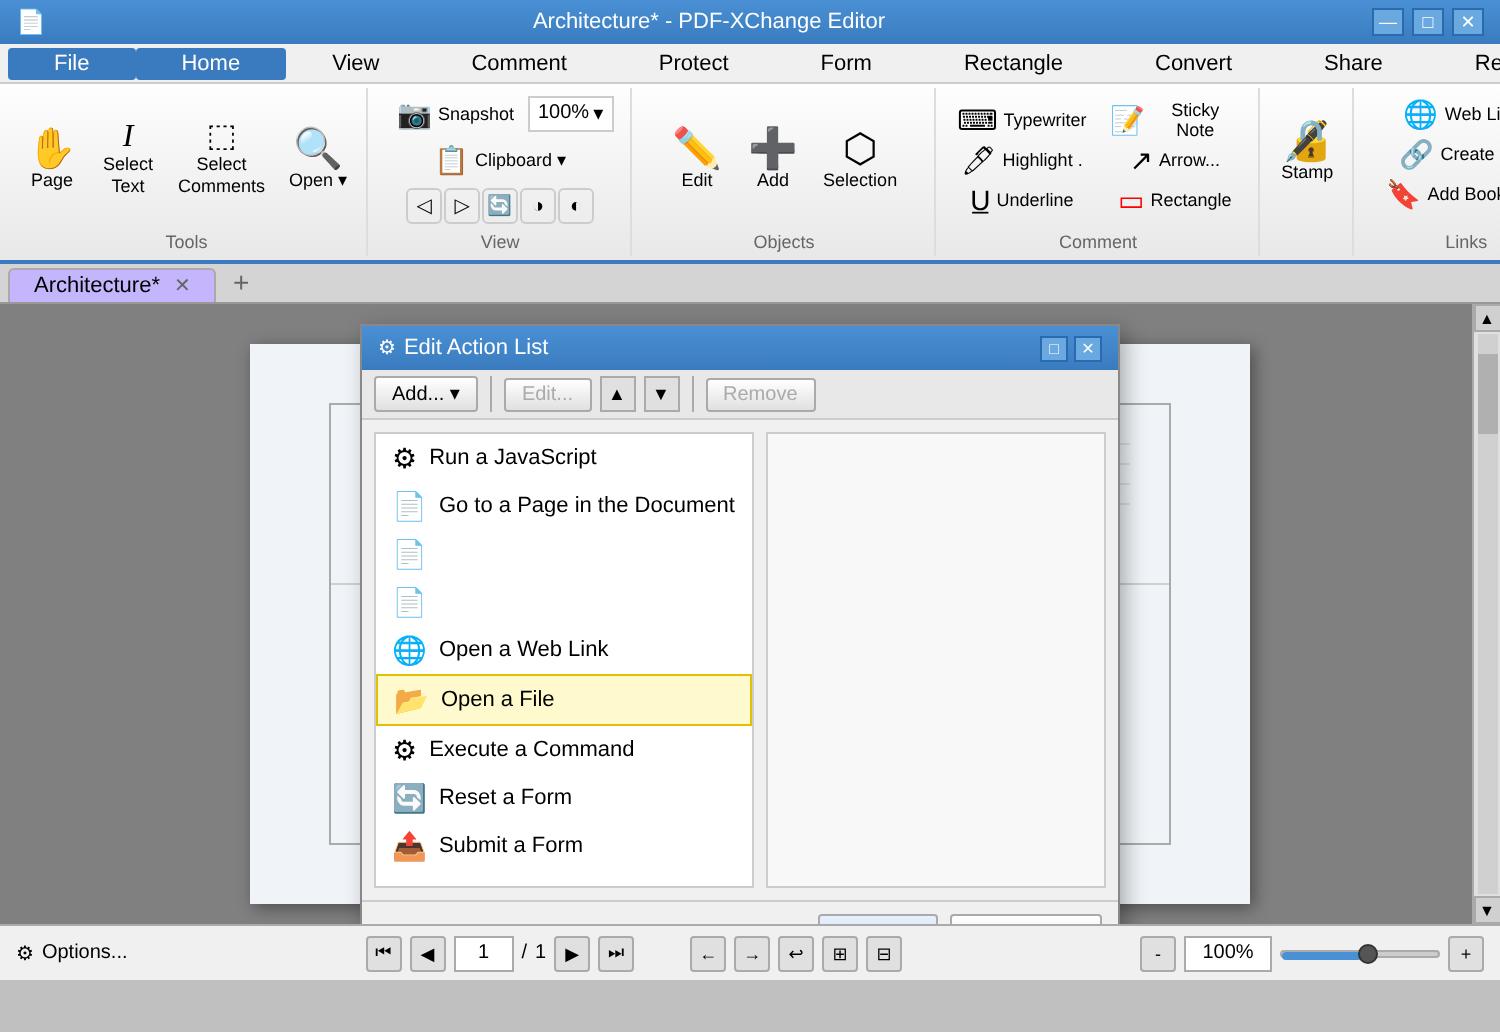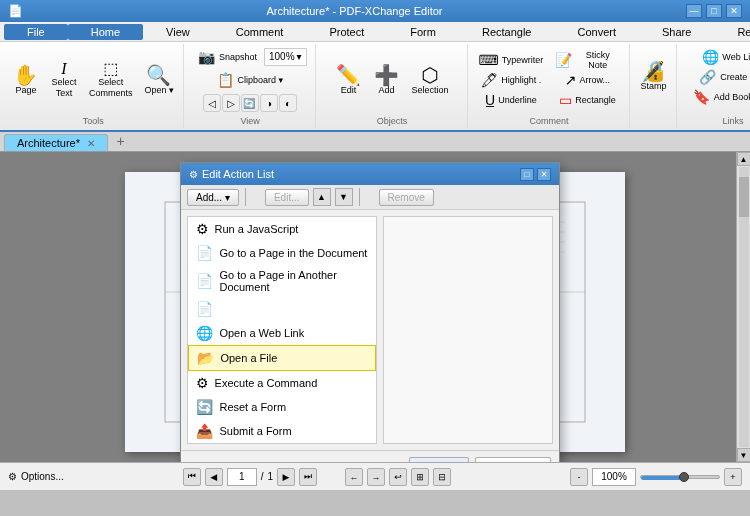--- a/index.html
+++ b/index.html
@@ -106,21 +106,21 @@
     }
     .tab {
       background: #e8e8e8;
       border: 1px solid #aaa;
       border-bottom: none;
       padding: 2px 12px;
       font-size: 11px;
       cursor: pointer;
       border-radius: 3px 3px 0 0;
     }
-    .tab.active { background: #7dd3fc; }
+    .tab.active { background: #c4b5fd; }
     .tab-close { margin-left: 4px; font-size: 10px; color: #666; }
 
     
     .main-content {
       background: #808080;
       flex: 1;
       position: relative;
       height: calc(516px - 22px - 20px - 90px - 20px - 28px);
       overflow: hidden;
     }
@@ -177,21 +177,21 @@
     }
     .dialog-tb-btn {
       background: linear-gradient(to bottom, #fff, #e0e0e0);
       border: 1px solid #aaa;
       padding: 2px 8px;
       font-size: 10px;
       cursor: pointer;
       border-radius: 2px;
       display: flex; align-items: center; gap: 2px;
     }
-    .dialog-tb-btn.disabled { color: #aaa; cursor: default; margin-left: 13px; }
+    .dialog-tb-btn.disabled { color: #aaa; cursor: default; }
     .dialog-sep { width: 1px; height: 18px; background: #aaa; margin: 0 2px; }
     .dialog-body {
       display: flex;
       height: 240px;
     }
     .dialog-list {
       width: 190px;
       background: white;
       border: 1px solid #ccc;
       margin: 6px;
@@ -522,21 +522,20 @@
           <div class="dialog-list-item">
             <span class="dialog-list-icon">⚙</span>
             <span>Run a JavaScript</span>
           </div>
           <div class="dialog-list-item">
             <span class="dialog-list-icon">📄</span>
             <span>Go to a Page in the Document</span>
           </div>
           <div class="dialog-list-item">
             <span class="dialog-list-icon">📄</span>
-            <span>Go to a Page in Another Document</span>
           </div>
           <div class="dialog-list-item">
             <span class="dialog-list-icon">📄</span>
           </div>
           <div class="dialog-list-item">
             <span class="dialog-list-icon">🌐</span>
             <span>Open a Web Link</span>
           </div>
           <div class="dialog-list-item selected">
             <span class="dialog-list-icon">📂</span>

